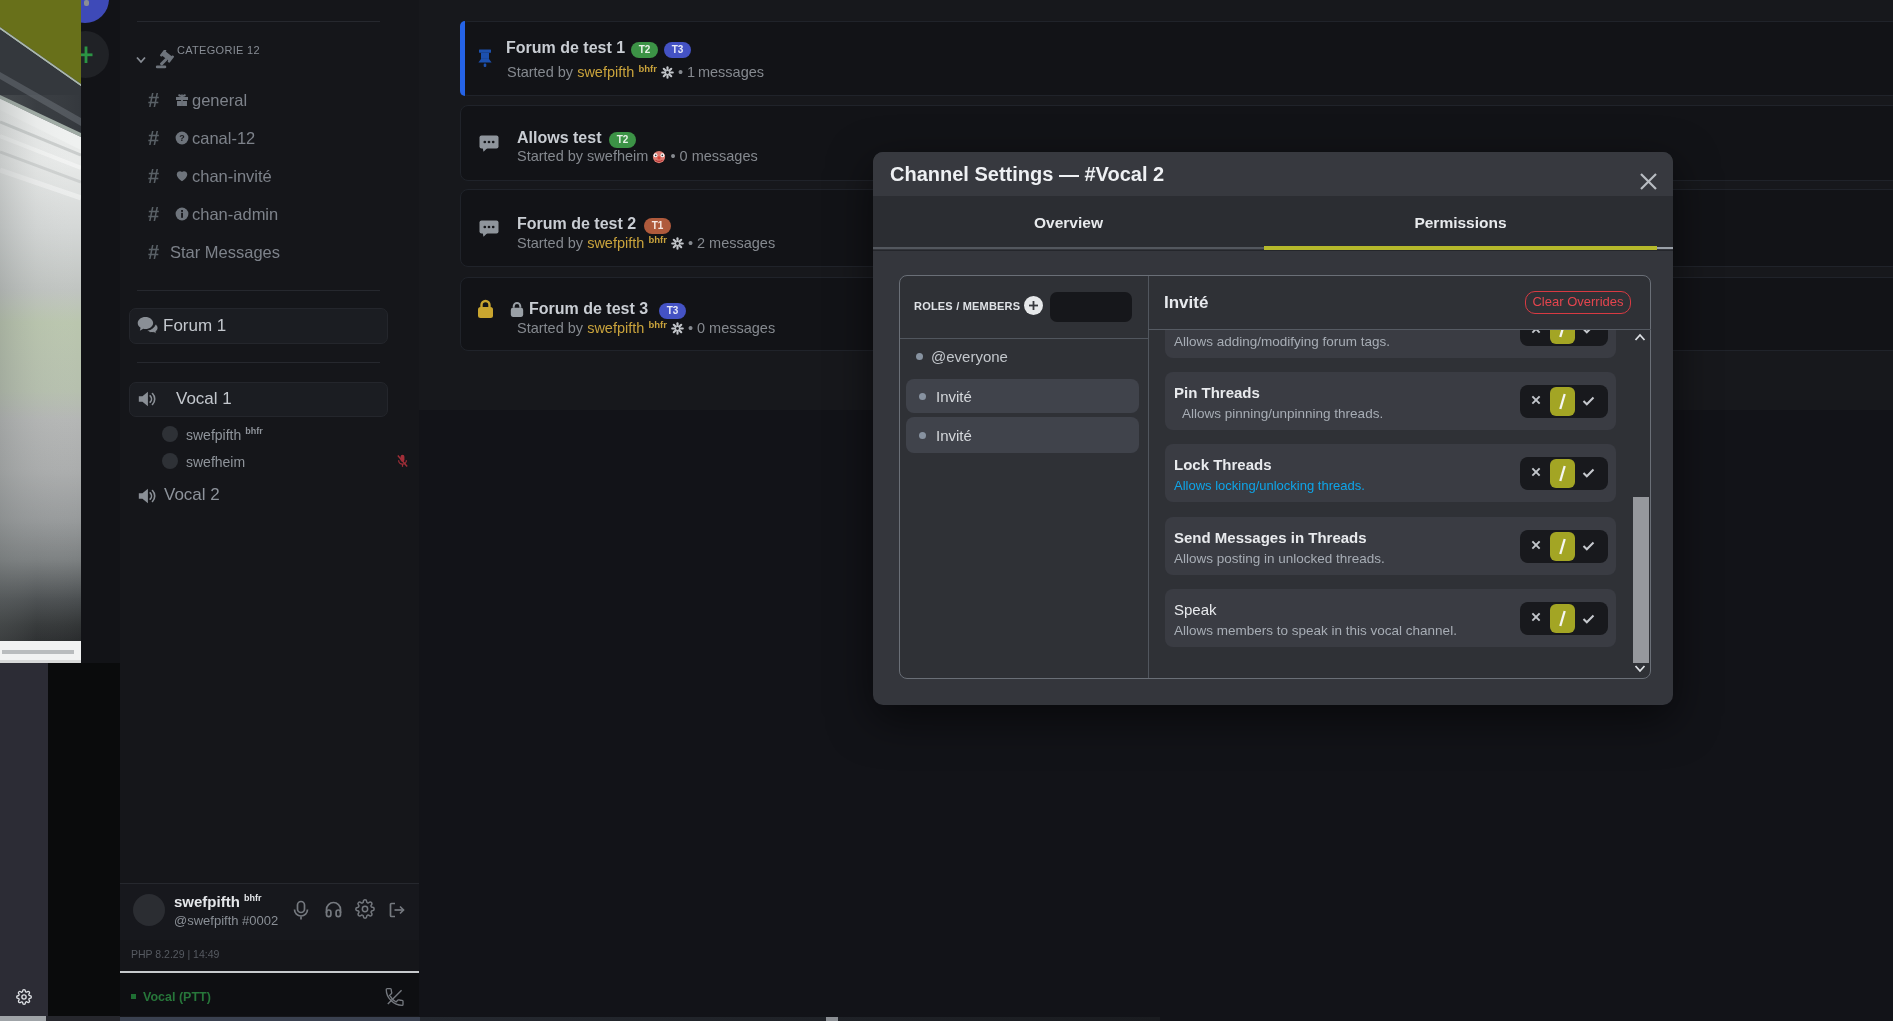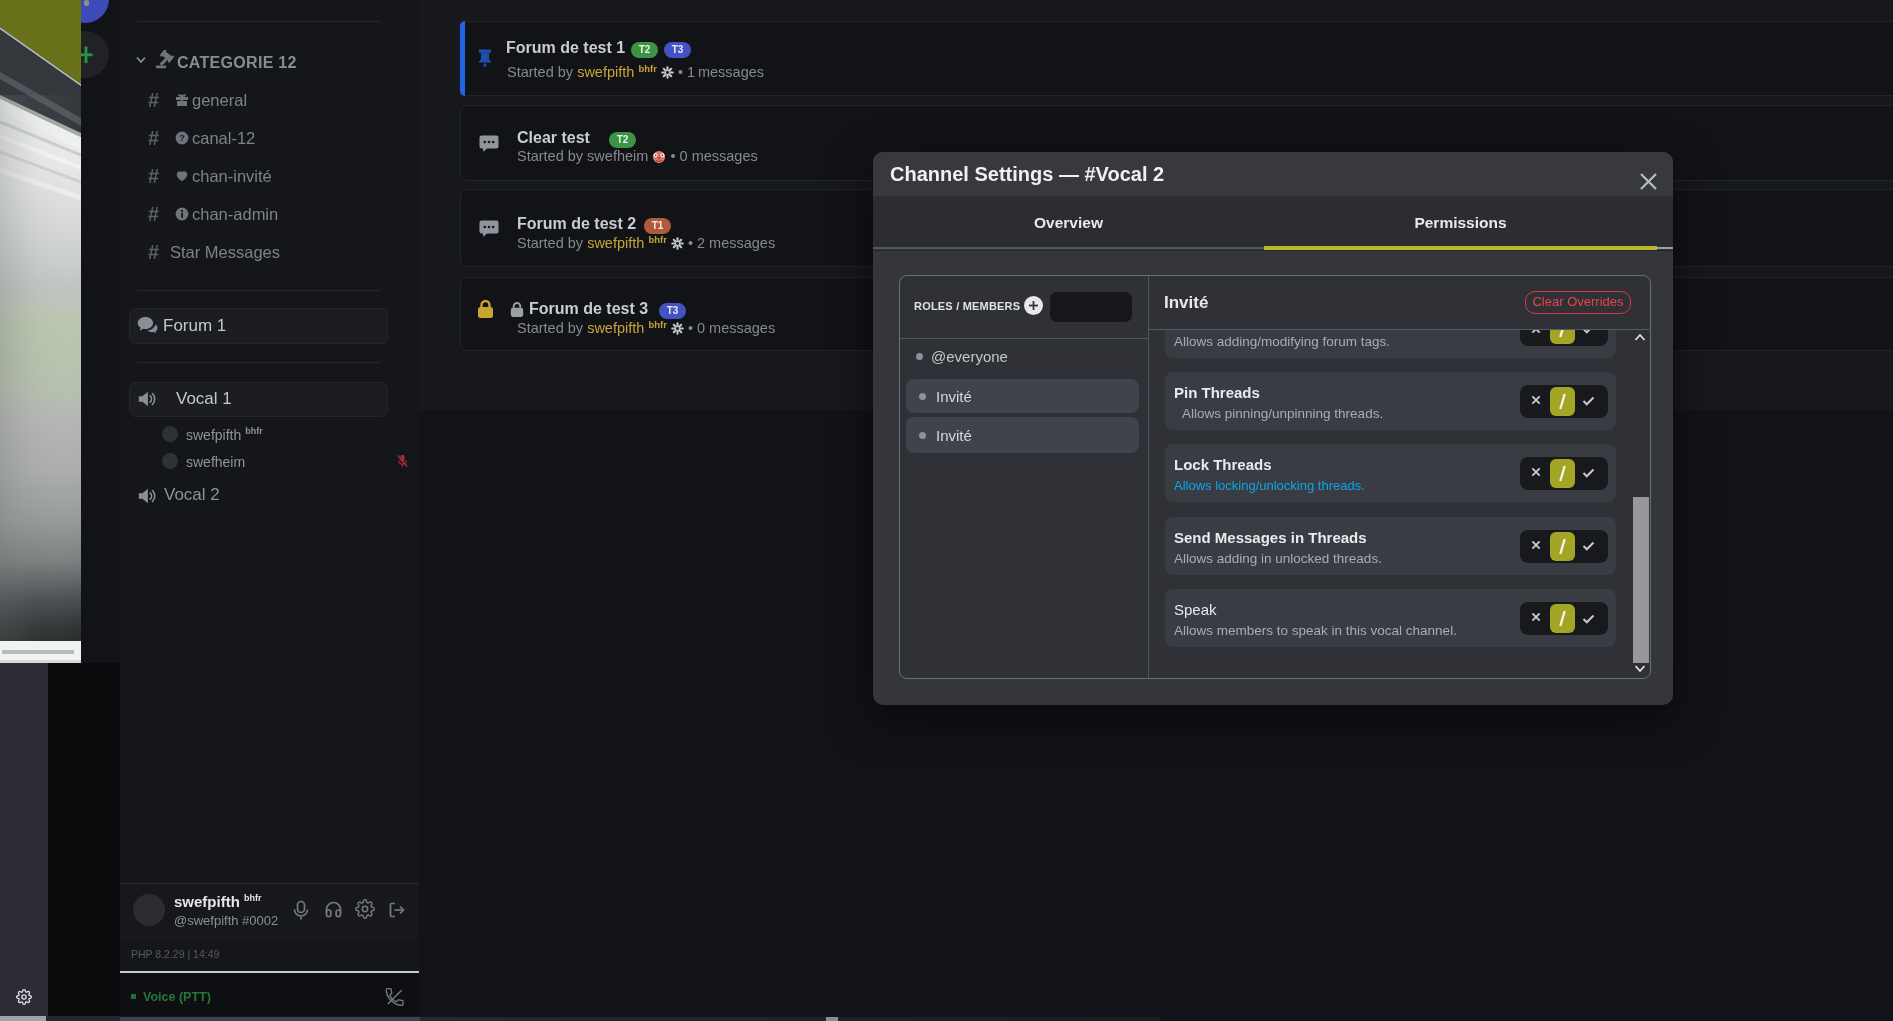--- a/index.html
+++ b/index.html
@@ -86,21 +86,21 @@
     </svg>
   <svg class="ab" style="left:155px;top:50px;" width="19" height="19" viewBox="0 0 19 19" fill="#6e747c">
       <g transform="rotate(38 12 6)">
         <rect x="7" y="3.2" width="10" height="5.6" rx="0.8"></rect>
         <rect x="5.8" y="2" width="2.6" height="8" rx="0.9"></rect>
         <rect x="15.6" y="2" width="2.6" height="8" rx="0.9"></rect>
       </g>
       <rect x="7.2" y="7.6" width="3" height="8.5" rx="1" transform="rotate(45 8.7 11.8)"></rect>
       <rect x="0.8" y="15.6" width="10.5" height="2.7" rx="1.35"></rect>
     </svg>
-  <div class="tx" style="left:177px;top:54px;font-size:16px;font-weight:bold;letter-spacing:.3px;color:#878c94;">CATEGORIE 12</div>
+  <div class="tx" style="left:177px;top:44px;font-size:11px;font-weight:normal;letter-spacing:.3px;color:#878c94;">CATEGORIE 12</div>
 
   <div class="tx" style="left:148px;top:89px;font-size:20px;font-weight:bold;color:#596066;">#</div>
   <svg class="ab" style="left:175px;top:93px;" width="14" height="14" viewBox="0 0 14 14" fill="#6e747c">
       <rect x="1" y="4" width="12" height="3"></rect>
       <rect x="2" y="8" width="4.6" height="5"></rect>
       <rect x="7.4" y="8" width="4.6" height="5"></rect>
       <rect x="6.1" y="1.5" width="1.8" height="11.5"></rect>
       <path d="M7 4 C4 4 2.5 2.8 3.5 1.6 C4.5 .6 6.3 1.6 7 4z"></path>
       <path d="M7 4 C10 4 11.5 2.8 10.5 1.6 C9.5 .6 7.7 1.6 7 4z"></path>
     </svg>
@@ -188,21 +188,21 @@
   <svg class="ab" style="left:388px;top:901px;" width="18" height="18" viewBox="0 0 18 18" fill="none" stroke="#75797f" stroke-width="1.7">
     <path d="M7 2.5H3.5a1 1 0 0 0-1 1v11a1 1 0 0 0 1 1H7"></path>
     <line x1="6.5" y1="9" x2="15.5" y2="9"></line>
     <path d="M12 5.5 15.5 9 12 12.5"></path>
   </svg>
 
   <div class="tx" style="left:131px;top:948px;font-size:10.5px;color:#565a61;">PHP 8.2.29&nbsp;|&nbsp;14:49</div>
   <div class="ab" style="left:120px;top:971px;width:299px;height:2px;background:#c7cacd;"></div>
   <div class="ab" style="left:120px;top:973px;width:299px;height:43px;background:#0e0f12;"></div>
   <div class="ab" style="left:131px;top:994px;width:5px;height:5px;background:#1f6f33;"></div>
-  <div class="tx" style="left:143px;top:990px;font-size:12.5px;font-weight:bold;color:#27763a;">Voice (PTT)</div>
+  <div class="tx" style="left:143px;top:990px;font-size:12.5px;font-weight:bold;color:#27763a;">Vocal (PTT)</div>
   <svg class="ab" style="left:384px;top:987px;" width="21" height="20" viewBox="0 0 24 24">
       <path d="M7.1 11.2c1.5 2.9 3.9 5.3 6.8 6.8l2.3-2.3c.3-.3.7-.4 1.1-.3 1.2.4 2.5.6 3.8.6.6 0 1.1.5 1.1 1.1v3.8c0 .6-.5 1.1-1.1 1.1C11 22 2.1 13.1 2.1 3c0-.6.5-1.1 1.1-1.1H7c.6 0 1.1.5 1.1 1.1 0 1.3.2 2.6.6 3.8.1.4 0 .8-.3 1.1l-2.3 2.3z" fill="none" stroke="#75797f" stroke-width="1.6"></path>
       <line x1="4" y1="20.5" x2="20.5" y2="4" stroke="#75797f" stroke-width="1.7"></line>
     </svg>
 
   <div class="ab" style="left:419px;top:0;width:1474px;height:410px;background:#17181c;"></div>
 
   <div class="ab" style="left:460px;top:21px;width:1440px;height:75px;background:#121317;border:1px solid #20232a;border-radius:8px;box-sizing:border-box;"></div>
   <div class="ab" style="left:460px;top:21px;width:4.5px;height:75px;background:#2563e6;border-radius:8px 0 0 8px;"></div>
   <svg class="ab" style="left:478px;top:48.5px;" width="14" height="18" viewBox="0 0 14 18" fill="#1c50ae">
@@ -225,21 +225,21 @@
       </svg> • 1 messages</div>
 
   <div class="ab" style="left:460px;top:105px;width:1440px;height:76px;background:#121317;border:1px solid #20232a;border-radius:8px;box-sizing:border-box;"></div>
   <svg class="ab" style="left:479px;top:135px;" width="20" height="17" viewBox="0 0 20 17" fill="#8f959c">
     <rect x="0.5" y="0.5" width="19" height="13" rx="2"></rect>
     <path d="M3.5 12 L9.5 12 L4.5 16.8 Z"></path>
     <circle cx="5.8" cy="7" r="1.35" fill="#15161a"></circle>
       <circle cx="10" cy="7" r="1.35" fill="#15161a"></circle>
       <circle cx="14.2" cy="7" r="1.35" fill="#15161a"></circle>
   </svg>
-  <div class="tx" style="left:517px;top:129px;font-size:16px;font-weight:bold;color:#c9cdd3;">Clear test</div>
+  <div class="tx" style="left:517px;top:129px;font-size:16px;font-weight:bold;color:#c9cdd3;">Allows test</div>
   <div class="ab" style="left:609px;top:132px;width:27px;height:16px;border-radius:8px;background:#3c9346;color:#e8f2e9;font-size:10px;font-weight:bold;text-align:center;line-height:16px;">T2</div>
   <div class="tx" style="left:517px;top:148px;font-size:14.5px;color:#85898f;">Started by swefheim <svg width="14" height="14" viewBox="0 0 16 16" style="vertical-align:-2.5px;">
         <circle cx="8" cy="8" r="7" fill="#dd7a70"></circle>
         <circle cx="4" cy="6" r="2.2" fill="#fff"></circle>
         <circle cx="12" cy="6" r="2.2" fill="#fff"></circle>
         <circle cx="4.2" cy="6" r="1" fill="#333"></circle>
         <circle cx="11.8" cy="6" r="1" fill="#333"></circle>
         <circle cx="8" cy="9" r="1.8" fill="#d8453a"></circle>
         <path d="M4 11.5 Q8 14.5 12 11.5" stroke="#b03030" stroke-width="1.2" fill="none"></path>
       </svg> • 0 messages</div>
@@ -371,21 +371,21 @@
       <div class="ab" style="left:401px;top:128.5px;width:25px;height:29px;background:#a3a524;border-radius:6px;"></div>
       <svg class="ab" style="left:401px;top:128.5px;" width="25" height="29" viewBox="0 0 25 29">
           <line x1="14.7" y1="7" x2="10.3" y2="22" stroke="#f5f6f3" stroke-width="2.3"></line>
         </svg>
       <svg class="ab" style="left:433px;top:138px;" width="13" height="10" viewBox="0 0 13 10" fill="none" stroke="#c6c9ce" stroke-width="2">
           <path d="M1.5 5 L4.8 8.3 L11.5 1.5"></path>
         </svg>
 
       <div class="ab" style="left:16px;top:187px;width:451px;height:58px;background:#3a3c43;border-radius:8px;"></div>
       <div class="tx" style="left:25px;top:199px;font-size:15px;font-weight:bold;color:#e8eaed;">Send Messages in Threads</div>
-      <div class="tx" style="left:25px;top:221px;font-size:13.5px;color:#a7adb5;">Allows adding in unlocked threads.</div>
+      <div class="tx" style="left:25px;top:221px;font-size:13.5px;color:#a7adb5;">Allows posting in unlocked threads.</div>
       <div class="ab" style="left:371px;top:199.5px;width:88px;height:33px;background:#18191d;border-radius:8px;"></div>
       <svg class="ab" style="left:382px;top:210px;" width="10" height="10" viewBox="0 0 11 11" stroke="#c3c6cb" stroke-width="2.1">
           <line x1="1.5" y1="1.5" x2="9.5" y2="9.5"></line>
           <line x1="9.5" y1="1.5" x2="1.5" y2="9.5"></line>
         </svg>
       <div class="ab" style="left:401px;top:201.5px;width:25px;height:29px;background:#a3a524;border-radius:6px;"></div>
       <svg class="ab" style="left:401px;top:201.5px;" width="25" height="29" viewBox="0 0 25 29">
           <line x1="14.7" y1="7" x2="10.3" y2="22" stroke="#f5f6f3" stroke-width="2.3"></line>
         </svg>
       <svg class="ab" style="left:433px;top:211px;" width="13" height="10" viewBox="0 0 13 10" fill="none" stroke="#c6c9ce" stroke-width="2">

